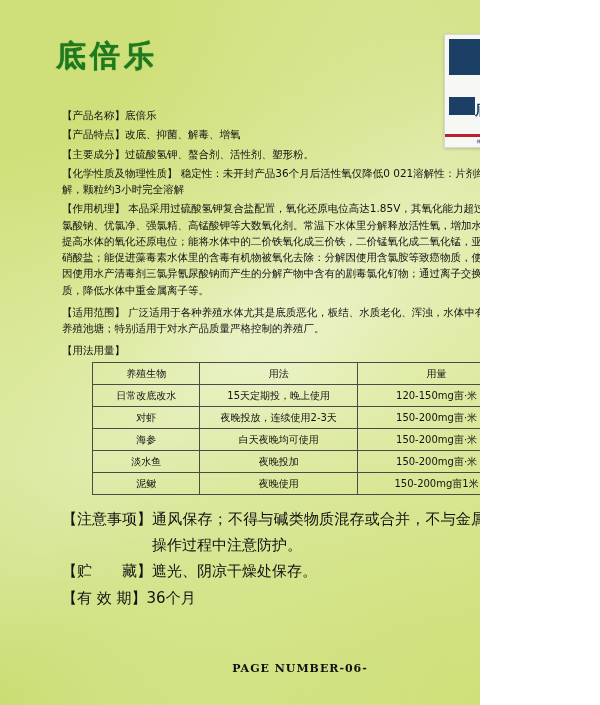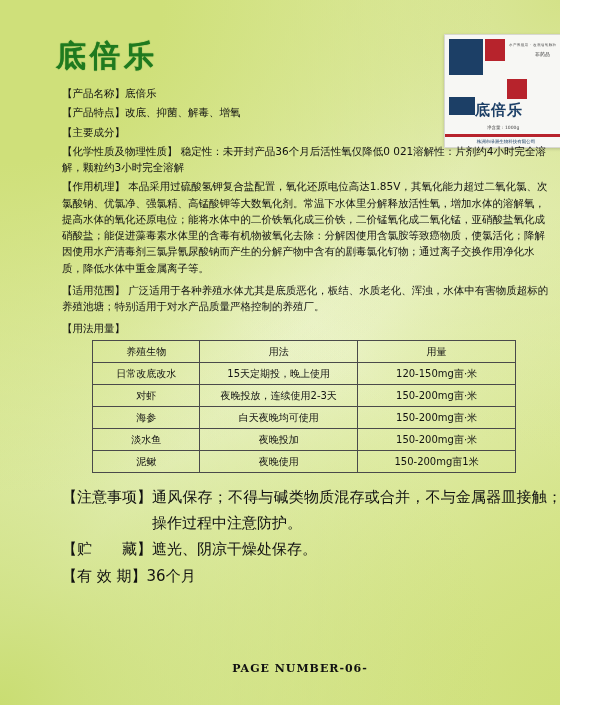--- a/index.html
+++ b/index.html
@@ -7,21 +7,21 @@
     padding: 0;
   }
   body {
     width: 600px;
     height: 705px;
     font-family: "DejaVu Sans", "Liberation Sans", sans-serif;
     background: #ffffff;
   }
   .page {
     position: relative;
-    width: 560px;
+    width: 480px;
     height: 705px;
     box-sizing: border-box;
     overflow: hidden;
     background:
       radial-gradient(circle at 0% 0%, #cfe07a 0%, #cfe07a 18%, rgba(207,224,122,0) 55%),
       radial-gradient(circle at 100% 0%, #d4e289 0%, rgba(212,226,137,0) 50%),
       radial-gradient(circle at 0% 100%, #c9dd72 0%, rgba(201,221,114,0) 55%),
       radial-gradient(circle at 100% 100%, #cfe07a 0%, rgba(207,224,122,0) 55%),
       linear-gradient(135deg, #d7e58e 0%, #eaf3c4 35%, #f4f9e2 50%, #eaf3c4 65%, #d7e58e 100%);
   }
@@ -109,21 +109,21 @@
   }
   .bag .footbar {
     position: absolute;
     left: 0; right: 0; bottom: 10px;
     height: 3px;
     background: #b7232c;
   }
 
   .body-text {
     position: relative;
-    margin: 8px 0 0 36px;
+    margin: 30px 0 0 36px;
     width: 488px;
     font-size: 10.5px;
     color: #111;
     line-height: 1.55;
   }
   .row {
     display: flex;
     align-items: flex-start;
     margin-bottom: 3px;
   }
@@ -213,20 +213,21 @@
       <div class="row">
         <span class="lbl">【产品名称】</span>
         <span class="val">底倍乐</span>
       </div>
       <div class="row">
         <span class="lbl">【产品特点】</span>
         <span class="val">改底、抑菌、解毒、增氧</span>
       </div>
       <div class="row">
         <span class="lbl">【主要成分】</span>
+        <span class="val">过硫酸氢钾、螯合剂、活性剂、塑形粉。</span>
       </div>
       <div class="row block">
         <span class="lbl">【化学性质及物理性质】</span>
         <span class="val">稳定性：未开封产品36个月后活性氧仅降低0 021溶解性：片剂约4小时完全溶解，颗粒约3小时完全溶解</span>
       </div>
       <div class="row block">
         <span class="lbl">【作用机理】</span>
         <span class="val">本品采用过硫酸氢钾复合盐配置，氧化还原电位高达1.85V，其氧化能力超过二氧化氯、次氯酸钠、优氯净、强氯精、高锰酸钾等大数氧化剂。常温下水体里分解释放活性氧，增加水体的溶解氧，提高水体的氧化还原电位；能将水体中的二价铁氧化成三价铁，二价锰氧化成二氧化锰，亚硝酸盐氧化成硝酸盐；能促进藻毒素水体里的含毒有机物被氧化去除：分解因使用含氯胺等致癌物质，使氯活化；降解因使用水产清毒剂三氯异氰尿酸钠而产生的分解产物中含有的剧毒氯化钌物；通过离子交换作用净化水质，降低水体中重金属离子等。</span>
       </div>
       <div class="row block" style="margin-top:6px;">

